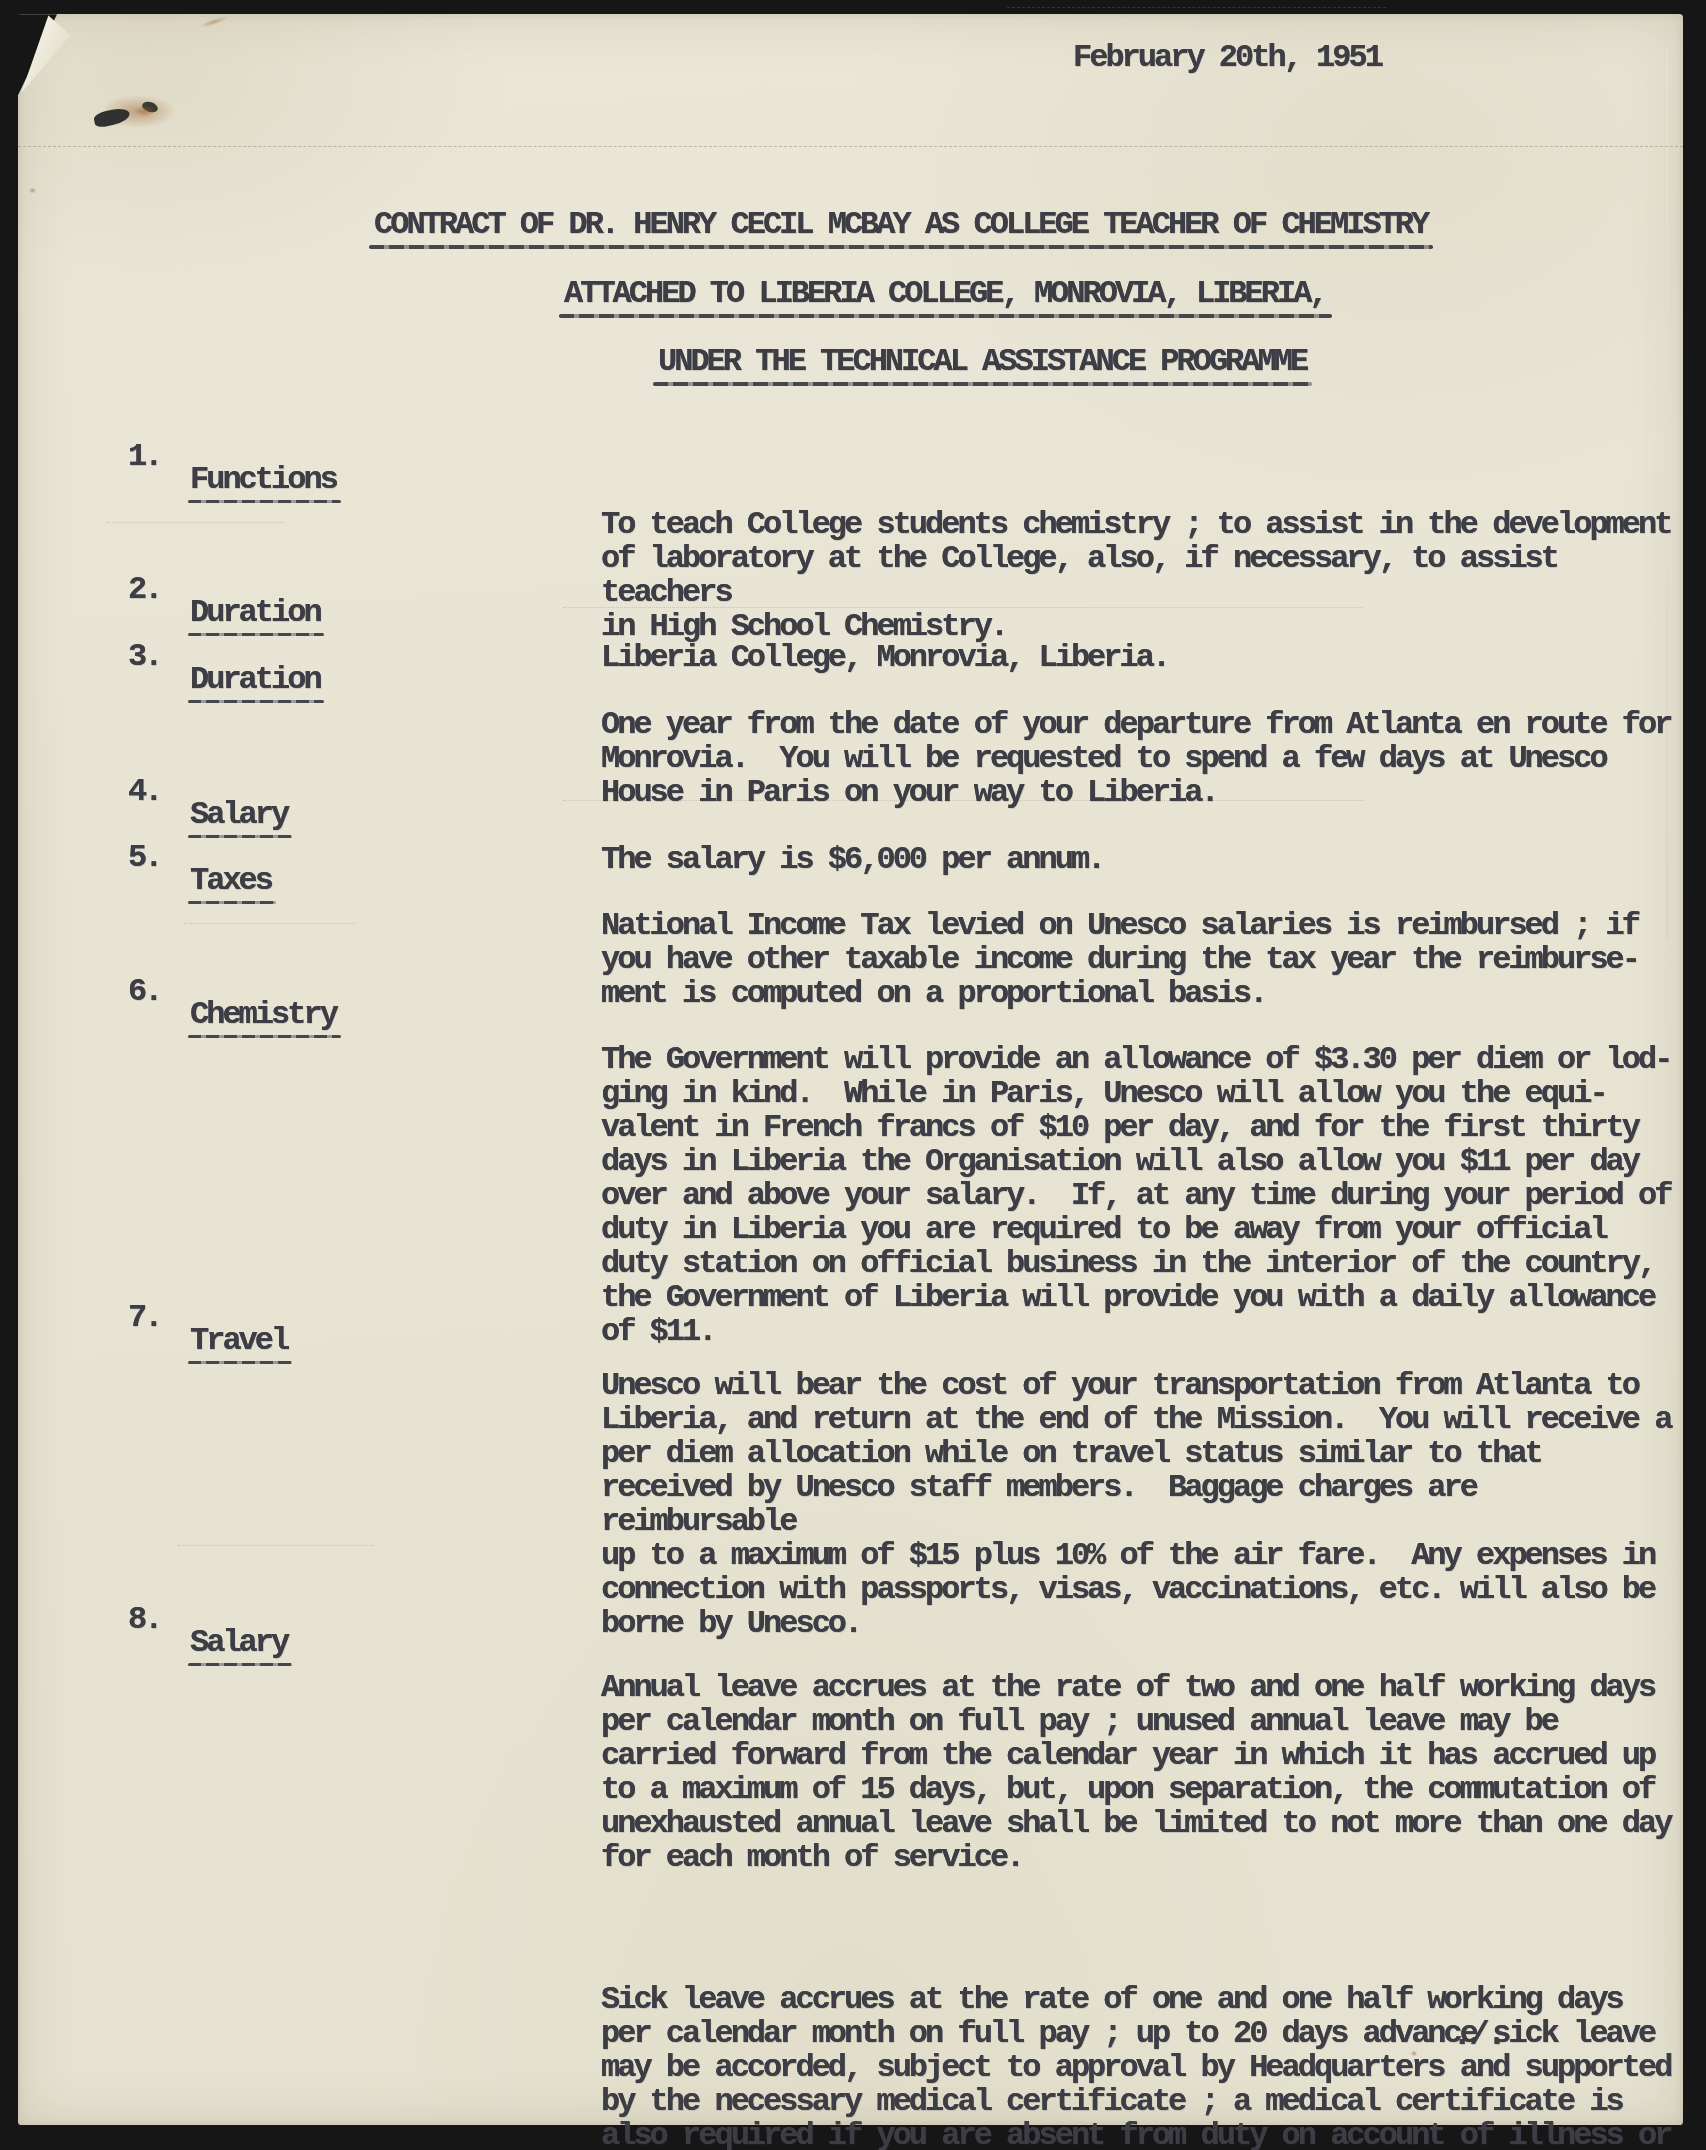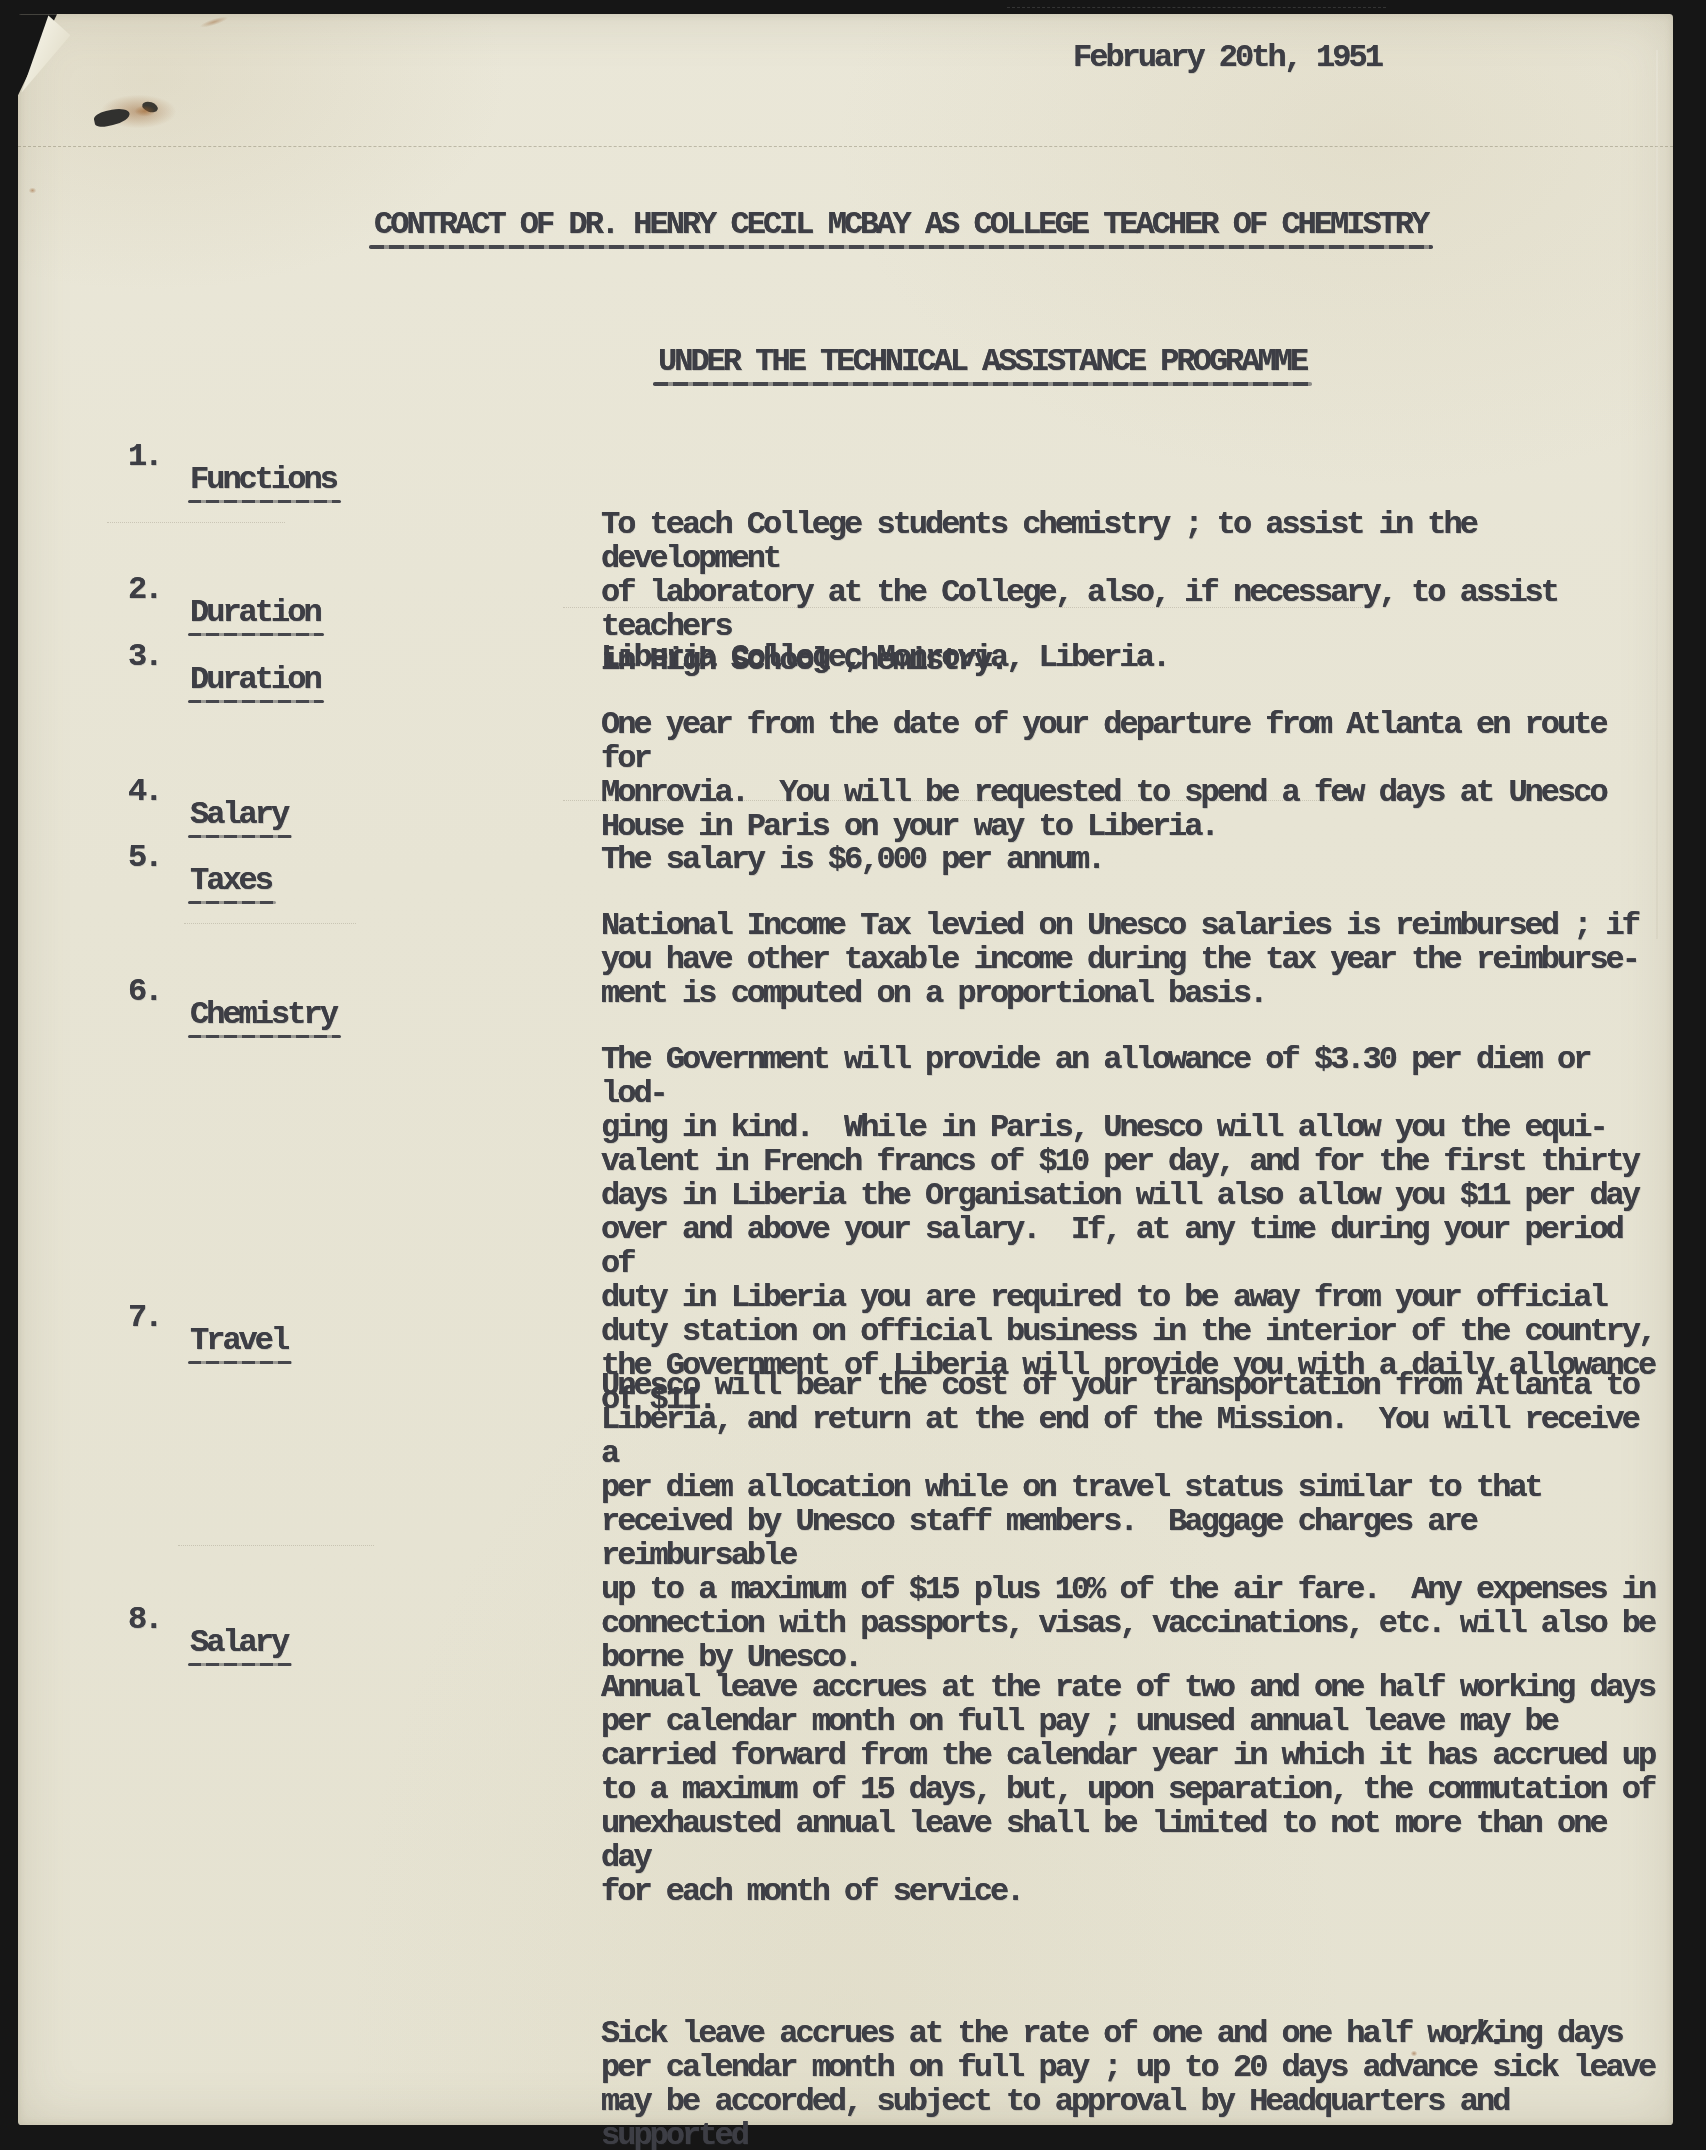--- a/index.html
+++ b/index.html
@@ -8,21 +8,21 @@
   
   .scanner-artifact{position:absolute;left:1007px;top:7.1px;width:379px;height:0;
          border-top:1.8px dashed rgba(160,160,160,0.22);}
   .paper{position:absolute;left:18px;top:14.2px;width:1655px;height:2111px;
          background:
            radial-gradient(830px 533px at 82% 6%, rgba(203,193,162,0.22), rgba(203,193,162,0) 65%),
            radial-gradient(593px 356px at 8% 3%, rgba(198,186,154,0.26), rgba(198,186,154,0) 60%),
            radial-gradient(711px 1067px at 50% 96%, rgba(210,202,172,0.18), rgba(210,202,172,0) 70%),
            linear-gradient(176deg,#eae7d8 0%,#e7e4d4 40%,#e5e2d1 100%);
          box-shadow: inset 0 0 53px rgba(118,108,78,0.20), inset 0 0 8.3px rgba(118,108,78,0.18);
-         border-radius:3.6px;}
+         border-radius:3.6px;padding-left:10px;}
   .typewriter{font-weight:700;font-size:32px;line-height:34px;letter-spacing:-3px;
          color:#3d3e45;text-shadow:0 0 0.6px rgba(61,62,69,0.85),0.6px 0.6px 0 rgba(61,62,69,0.18);
          white-space:pre-wrap;}
   
   .u{position:relative;display:inline-block;}
   .u::after{content:"";position:absolute;left:-2.4px;right:-4.7px;bottom:-6px;height:3.6px;border-radius:1.8px;
          background:repeating-linear-gradient(90deg, rgba(61,62,69,0.95) 0 13px, rgba(61,62,69,0.45) 13px 18px);}
   .u2{position:relative;display:inline-block;}
   .u2::after{content:"";position:absolute;left:-4.7px;right:-6px;bottom:-7.1px;height:4.1px;border-radius:1.8px;
          background:repeating-linear-gradient(90deg, rgba(61,62,69,0.95) 0 15.4px, rgba(61,62,69,0.5) 15.4px 20px);}
@@ -89,20 +89,21 @@
     <div class="ghost g1"></div>
     <div class="ghost g2"></div>
     <div class="ghost g3"></div>
     <div class="ghost g4"></div>
     <div class="ghost g5"></div>
     <div class="crease-right"></div>
 
     <div class="typewriter date">February 20th, 1951</div>
 
     <div class="typewriter title-line t1"><span class="u2">CONTRACT OF DR. HENRY CECIL MCBAY AS COLLEGE TEACHER OF CHEMISTRY</span></div>
+    <div class="typewriter title-line t2"><span class="u2">ATTACHED TO LIBERIA COLLEGE, MONROVIA, LIBERIA,</span></div>
     <div class="typewriter title-line t3"><span class="u2">UNDER THE TECHNICAL ASSISTANCE PROGRAMME</span></div>
 
     <div class="item-row" style="top:426px">
       <span class="typewriter num">1.</span>
       <span class="typewriter label"><span class="u">Functions</span></span>
       <div class="typewriter body">
         <div class="para">To teach College students chemistry ; to assist in the development
 of laboratory at the College, also, if necessary, to assist teachers
 in High School Chemistry.</div>
       </div>

